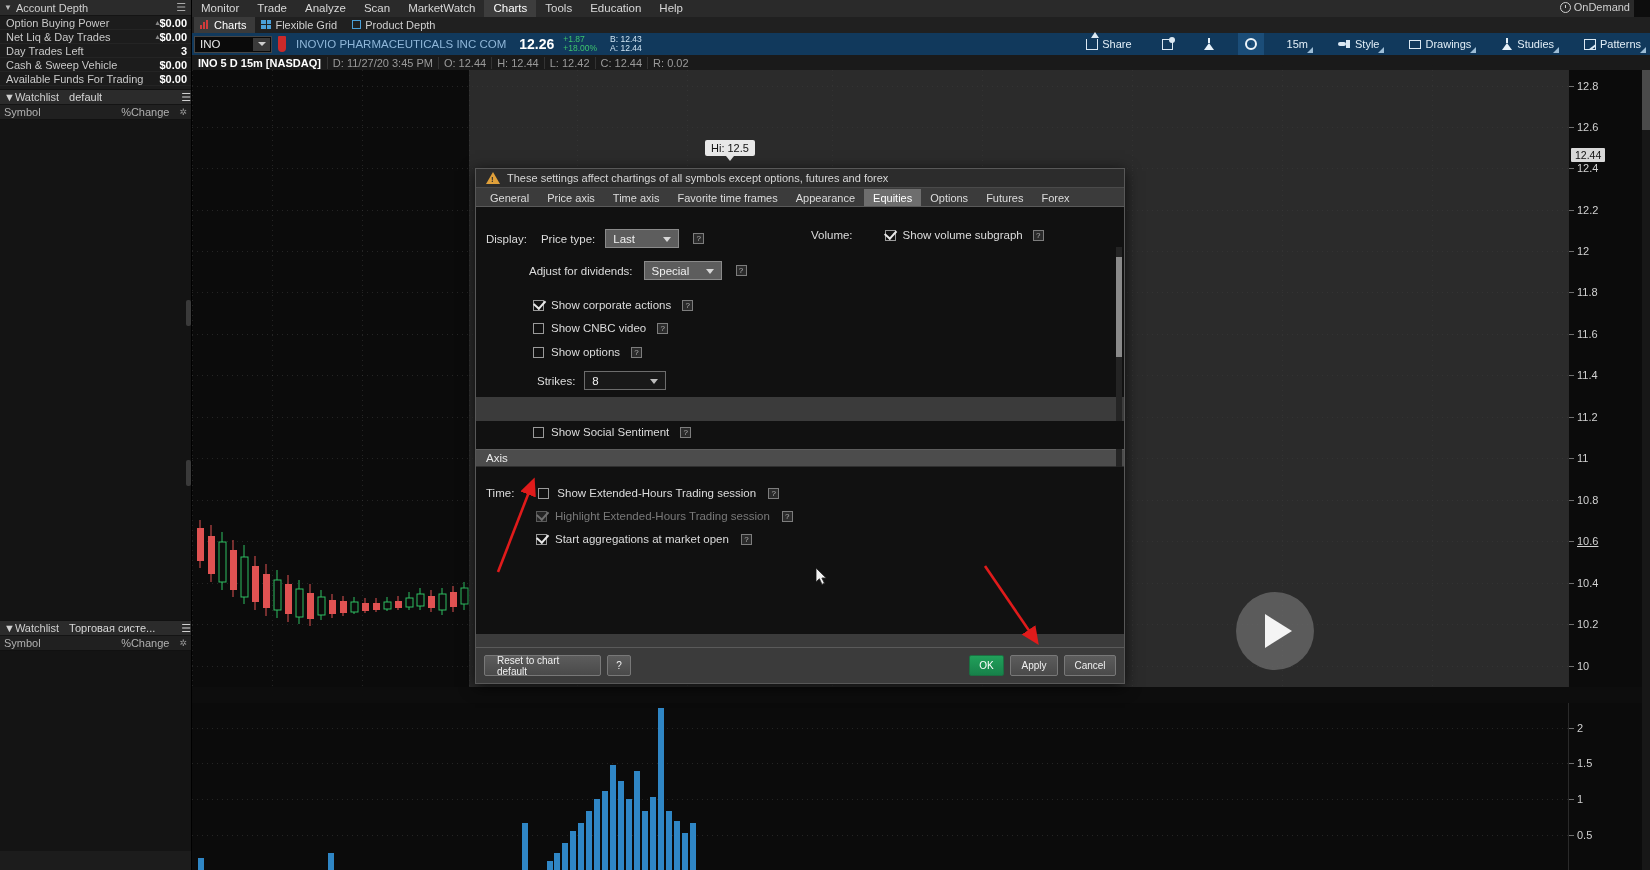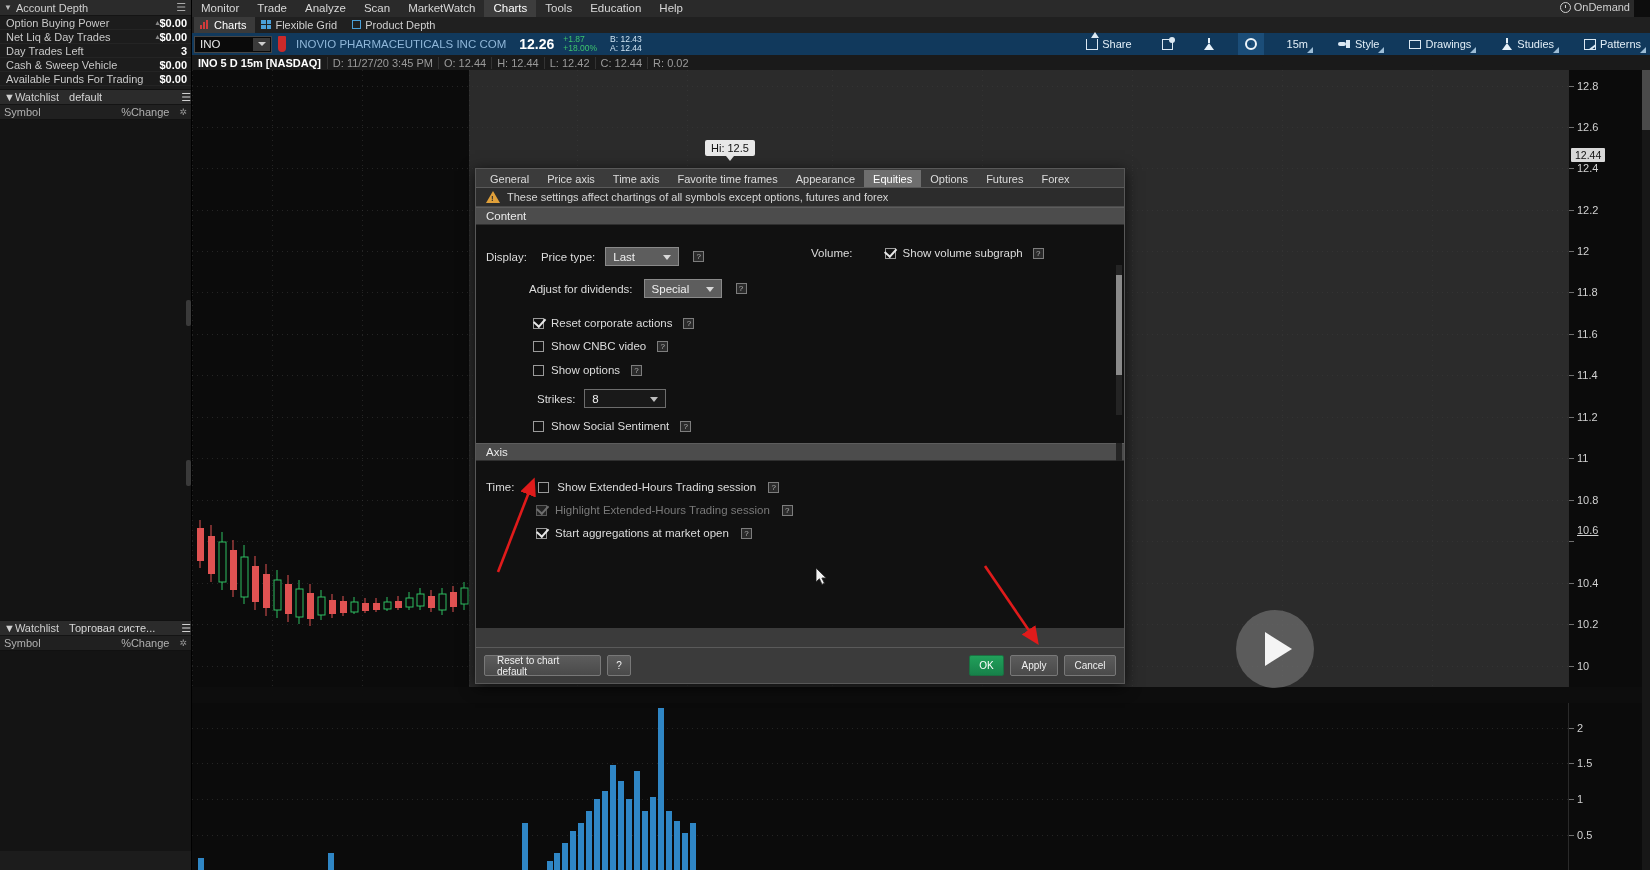--- a/index.html
+++ b/index.html
@@ -581,21 +581,21 @@
       <div class="pa-tick" style="top:258px;">11.6</div>
     <div class="pa-dash" style="top:305px;"></div>
       <div class="pa-tick" style="top:299px;">11.4</div>
     <div class="pa-dash" style="top:347px;"></div>
       <div class="pa-tick" style="top:341px;">11.2</div>
     <div class="pa-dash" style="top:388px;"></div>
       <div class="pa-tick" style="top:382px;">11</div>
     <div class="pa-dash" style="top:430px;"></div>
       <div class="pa-tick" style="top:424px;">10.8</div>
     <div class="pa-dash" style="top:471px;"></div>
-      <div class="pa-tick" style="top:454px;text-decoration:underline;">10.6</div>
+      <div class="pa-tick" style="top:465px;text-decoration:underline;">10.6</div>
     <div class="pa-dash" style="top:513px;"></div>
       <div class="pa-tick" style="top:507px;">10.4</div>
     <div class="pa-dash" style="top:554px;"></div>
       <div class="pa-tick" style="top:548px;">10.2</div>
     <div class="pa-dash" style="top:596px;"></div>
       <div class="pa-tick" style="top:590px;">10</div>
   </div>
 
 
   <div id="volchart">
@@ -642,40 +642,37 @@
       <div class="va-tick" style="top:126px;">0.5</div>
   </div>
 
   <div id="edge-scroll">
       <i></i>
     </div>
 
   <div id="dialog">
 
 
+    <div id="dlg-warn">
+      <span class="warn-ico"></span>
+      <span>These settings affect chartings of all symbols except options, futures and forex</span>
+    </div>
+
     <div id="dlg-tabs">
       <div class="dtab">General</div>
       <div class="dtab">Price axis</div>
       <div class="dtab">Time axis</div>
       <div class="dtab">Favorite time frames</div>
       <div class="dtab">Appearance</div>
       <div class="dtab active">Equities</div>
       <div class="dtab">Options</div>
       <div class="dtab">Futures</div>
       <div class="dtab">Forex</div>
     </div>
 
-    <div id="dlg-warn">
-      <span class="warn-ico"></span>
-      <span>These settings affect chartings of all symbols except options, futures and forex</span>
-    </div>
-
-    <div class="sect-head">
-      <span>Content</span>
-    </div>
     <div class="sect-body" id="content-body">
 
       <div class="row" style="position:absolute;left:10px;top:22px;">
         <span>Display:</span>
         <span style="margin-left:14px;">Price type:</span>
         <span class="sel" style="width:74px;margin-left:10px;">
           <span>Last</span>
           <span class="arw"></span>
         </span>
         <span class="help-sq" style="margin-left:14px;">?</span>
@@ -692,21 +689,21 @@
         <span>Adjust for dividends:</span>
         <span class="sel" style="width:78px;margin-left:11px;">
           <span>Special</span>
           <span class="arw"></span>
         </span>
         <span class="help-sq" style="margin-left:14px;">?</span>
       </div>
 
       <div class="row" style="position:absolute;left:57px;top:92px;">
         <span class="cbox checked"></span>
-        <span style="margin-left:7px;">Reset corporate actions</span>
+        <span style="margin-left:7px;">Show corporate actions</span>
         <span class="help-sq" style="margin-left:11px;">?</span>
       </div>
 
       <div class="row" style="position:absolute;left:57px;top:115px;">
         <span class="cbox"></span>
         <span style="margin-left:7px;">Show CNBC video</span>
         <span class="help-sq" style="margin-left:11px;">?</span>
       </div>
 
       <div class="row" style="position:absolute;left:57px;top:139px;">
@@ -722,21 +719,21 @@
           <span class="arw"></span>
         </span>
       </div>
 
       <div id="play-btn"></div>
       <div id="dlg-scroll">
           <i></i>
         </div>
     </div>
 
-    <div class="sect-body" style="height:28px;position:relative;">
+    <div class="sect-body" style="height:28px;position:relative;margin-top:24px;">
       <div class="row" style="position:absolute;left:57px;top:5px;">
         <span class="cbox"></span>
         <span style="margin-left:7px;">Show Social Sentiment</span>
         <span class="help-sq" style="margin-left:11px;">?</span>
       </div>
     </div>
 
     <div class="sect-head">
       <span>Axis</span>
     </div>

